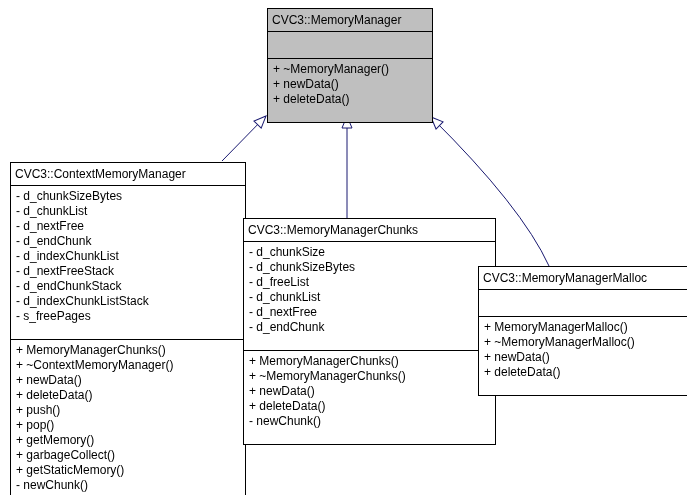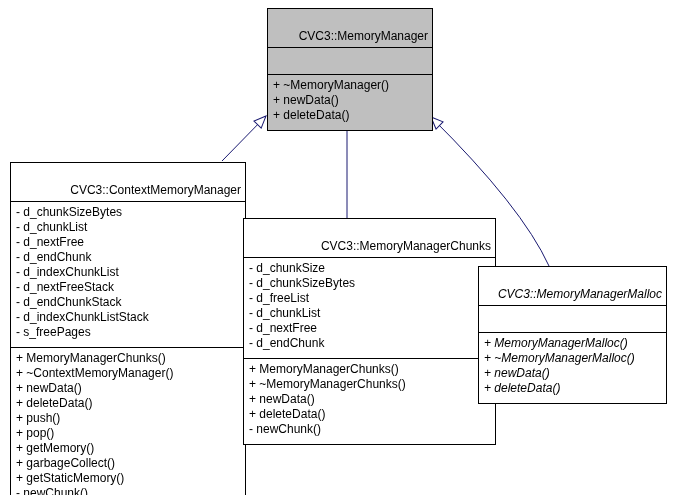--- a/index.html
+++ b/index.html
@@ -28,43 +28,43 @@
     background: #ffffff;
     border: 1px solid #000000;
     box-sizing: border-box;
     font-size: 12px;
     line-height: 15px;
   }
   .uml-node.filled {
     background: #bfbfbf;
   }
   .uml-title {
-    text-align: right;
-    padding: 20px 4px 3px 4px;
+    text-align: left;
+    padding: 4px 4px 3px 4px;
     border-bottom: 1px solid #000000;
     white-space: nowrap;
   }
   .uml-section {
-    padding: 3px 5px 7px 5px;
+    padding: 3px 5px 15px 5px;
   }
   .uml-section.attrs {
     border-bottom: 1px solid #000000;
   }
   .uml-section.empty-compartment {
     height: 26px;
     padding: 0;
   }
   .uml-row {
     white-space: nowrap;
   }
   
   #node-memory-manager        { left: 267px; top: 8px;   width: 166px; }
   #node-context-memory-manager{ left: 10px;  top: 162px; width: 236px; }
   #node-memory-manager-chunks { left: 243px; top: 218px; width: 253px; }
-  #node-memory-manager-malloc { left: 478px; top: 266px; width: 189px; font-style: italic; }
+  #node-memory-manager-malloc { left: 478px; top: 266px; width: 210px; }
 </style>
 </head>
 <body>
 
 <div class="canvas">
 
   <svg class="edges" viewBox="0 0 687 495" xmlns="http://www.w3.org/2000/svg">
     <defs>
       <marker id="hollow-arrow" markerUnits="userSpaceOnUse" markerWidth="16" markerHeight="14" refX="13" refY="6" orient="auto">
         <path d="M1,1 L13,6 L1,11 Z" fill="#ffffff" stroke="#191970" stroke-width="1"></path>

